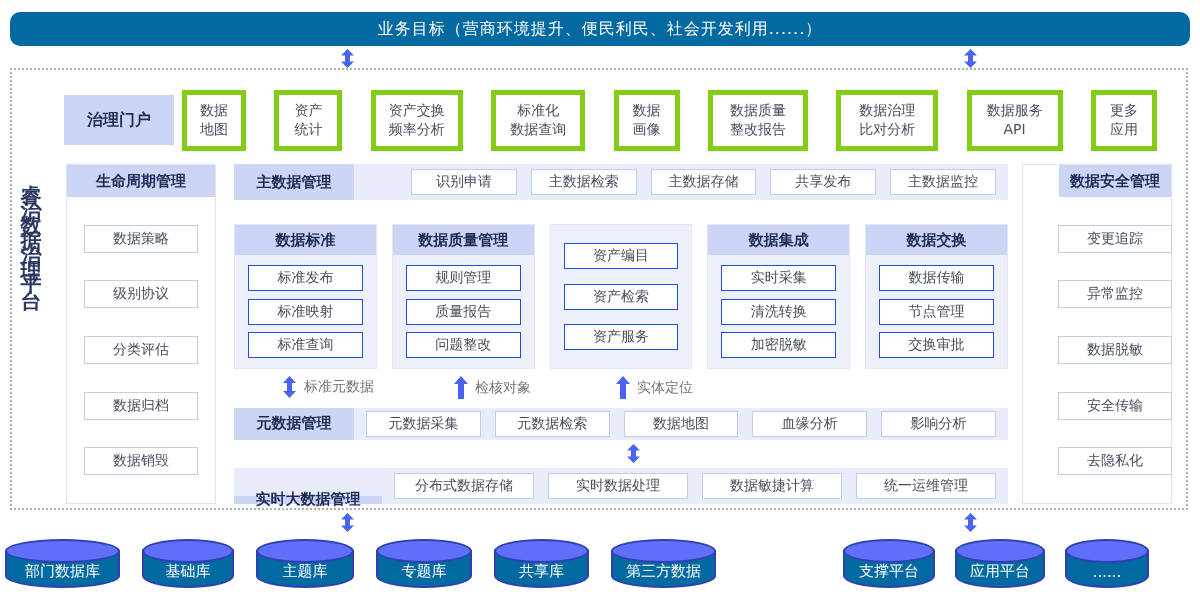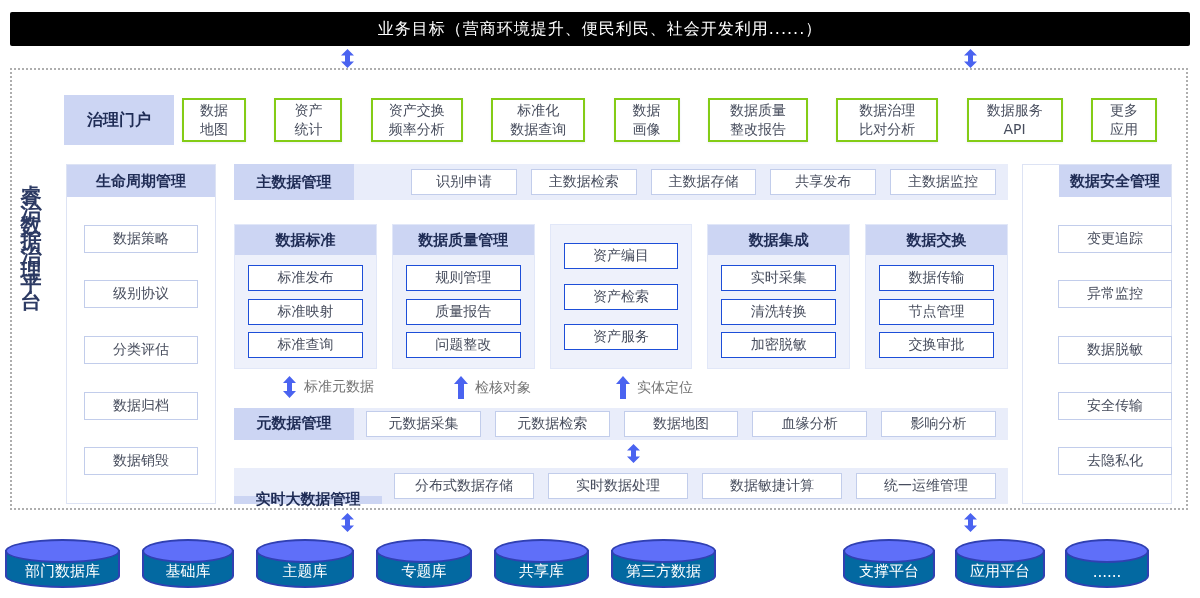--- a/index.html
+++ b/index.html
@@ -1,41 +1,41 @@
 <!DOCTYPE html>
 <html><head>
 <meta charset="utf-8">
 <style>
   * { box-sizing: border-box; margin: 0; padding: 0; }
   html,body { width:1200px; height:598px; background:#ffffff;
     font-family:"DejaVu Sans","Liberation Sans",sans-serif; position:relative; overflow:hidden; }
 
   
   .banner { position:absolute; left:10px; top:12px; width:1180px; height:34px;
-    background:#000000; border-radius:2px; color:#fff; font-size:16px; font-weight:500;
+    background:#0369a1; border-radius:10px; color:#fff; font-size:16px; font-weight:500;
     display:flex; align-items:center; justify-content:center; letter-spacing:1px; }
 
   
   .arr { display:inline-flex; line-height:0; }
   .abs { position:absolute; }
 
   
   .frame { position:absolute; left:10px; top:68px; width:1178px; height:442px;
     border:2px dotted #aeaeae; }
 
   
   .vtitle { position:absolute; left:17px; top:168px; writing-mode:vertical-lr; text-orientation:upright;
     font-size:21px; font-weight:bold; color:#2c3a63; letter-spacing:15px; }
 
   
   .portal { position:absolute; left:52px; top:25px; width:1093px; height:50px; display:flex; }
   .portal-label { width:110px; height:50px; background:#ccd5f3; color:#1f2c55; font-weight:bold;
     font-size:16px; display:flex; align-items:center; justify-content:center; flex:none; }
   .portal-items { flex:1; display:flex; justify-content:space-between; align-items:center; margin-left:8px; }
-  .portal-item { height:44px; background:#fff; border:2px solid #84cc16; color:#474d5d; font-size:14px;
+  .portal-item { height:61px; background:#fff; border:5px solid #84cc16; color:#474d5d; font-size:14px;
     display:flex; align-items:center; justify-content:center; text-align:center;
     white-space:pre-line; line-height:1.35; box-shadow:0 1px 2px rgba(120,140,200,.15); }
   .portal-item:nth-child(1){width:64px}.portal-item:nth-child(2){width:68px}
   .portal-item:nth-child(3){width:92px}.portal-item:nth-child(4){width:94px}
   .portal-item:nth-child(5){width:66px}.portal-item:nth-child(6){width:100px}
   .portal-item:nth-child(7){width:102px}.portal-item:nth-child(8){width:96px}
   .portal-item:nth-child(9){width:66px}
 
   
   .side-col { position:absolute; top:94px; height:340px; background:#fff; border:1px solid #dde3f4;

